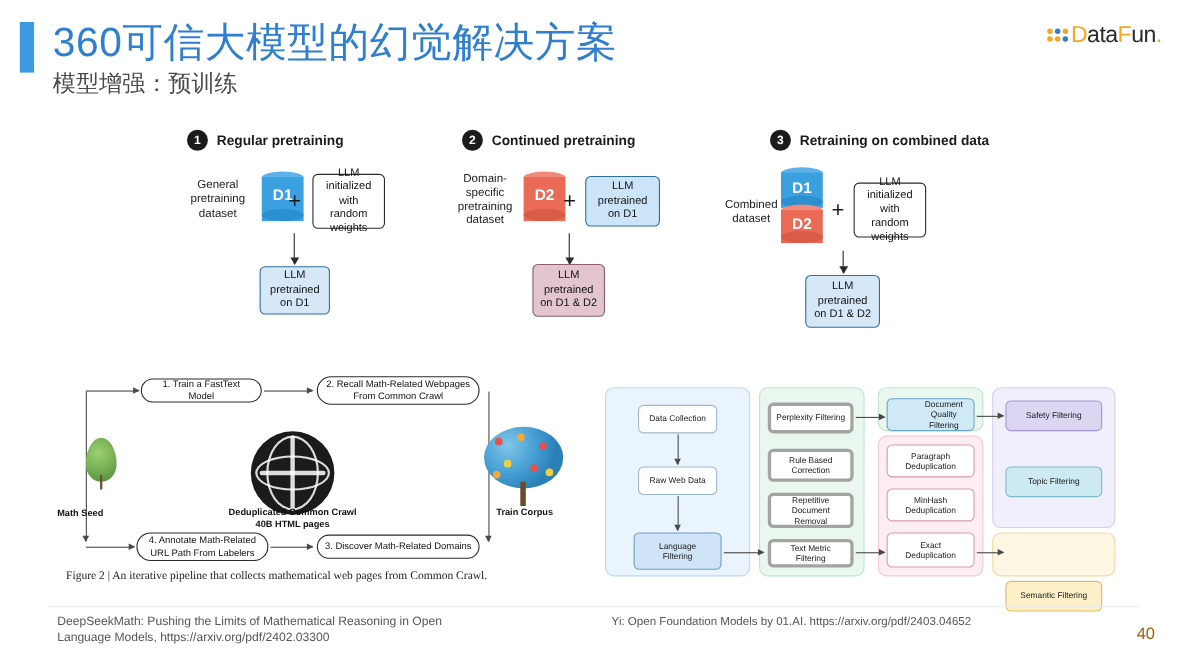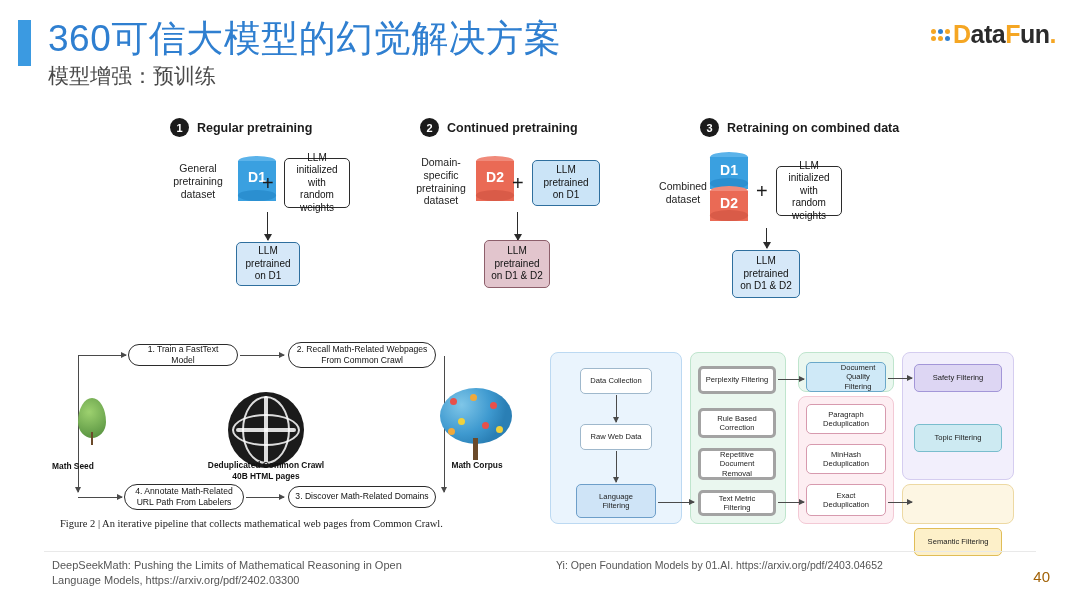--- a/index.html
+++ b/index.html
@@ -27,21 +27,21 @@
     font-size: 21px; color: #4a4a4a;
     white-space: nowrap;
   }
   .logo {
     position: absolute; right: 24px; top: 20px;
     display: flex; align-items: center; gap: 3px;
   }
   .logo-dots { display: grid; grid-template-columns: repeat(3, 5px); gap: 2px; }
   .logo-dots i { display: block; width: 5px; height: 5px; border-radius: 50%; background: #f5a623; }
   .logo-dots i:nth-child(2), .logo-dots i:nth-child(6) { background: #2f7fd0; }
-  .logo-text { font-size: 25px; font-weight: bold; color: #2b2b2b; letter-spacing: -.5px; }
+  .logo-text { font-size: 21px; font-weight: normal; color: #2b2b2b; letter-spacing: -.5px; }
   .logo-text .d { color: #f5a623; }
 
   
   .panel { position: absolute; top: 118px; }
   .panel-head { display: flex; align-items: center; gap: 8px; }
   .badge {
     width: 19px; height: 19px; border-radius: 50%;
     background: #1b1b1b; color: #fff; font-size: 11px; font-weight: bold;
     display: flex; align-items: center; justify-content: center;
   }
@@ -306,21 +306,21 @@
   <span class="crown"></span>
   <span class="dot" style="left:10px; top:10px; background:#e8504a;"></span>
   <span class="dot" style="left:30px; top:6px; background:#f0a93c;"></span>
   <span class="dot" style="left:50px; top:14px; background:#e8504a;"></span>
   <span class="dot" style="left:18px; top:30px; background:#f0d13c;"></span>
   <span class="dot" style="left:42px; top:34px; background:#e8504a;"></span>
   <span class="dot" style="left:8px; top:40px; background:#f0a93c;"></span>
   <span class="dot" style="left:56px; top:38px; background:#f0d13c;"></span>
   <span class="trunk"></span>
 </div>
-<div class="corpus-cap">Math Corpus</div>
+<div class="corpus-cap">Train Corpus</div>
 
 <div class="fig-caption">Figure 2 | An iterative pipeline that collects mathematical web pages from Common Crawl.</div>
 
 <div class="grp g-blue" style="left:550px; top:352px; width:132px; height:172px;"></div>
 <div class="grp g-green" style="left:690px; top:352px; width:96px;  height:172px;"></div>
 <div class="grp g-green" style="left:796px; top:352px; width:4px;   height:0px; opacity:0;"></div>
 <div class="grp g-pink" style="left:798px; top:396px; width:96px;  height:128px;"></div>
 <div class="grp g-green" style="left:798px; top:352px; width:96px;  height:40px;"></div>
 <div class="grp g-purple" style="left:902px; top:352px; width:112px; height:128px;"></div>
 <div class="grp g-pink" style="left:902px; top:484px; width:112px; height:40px; background:#fdf6e3; border-color:#edd9a3;"></div>

